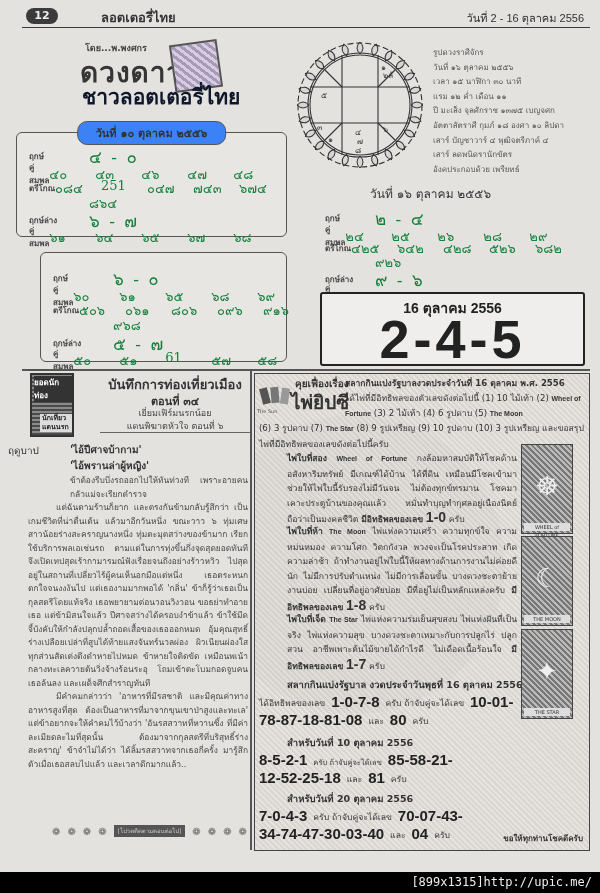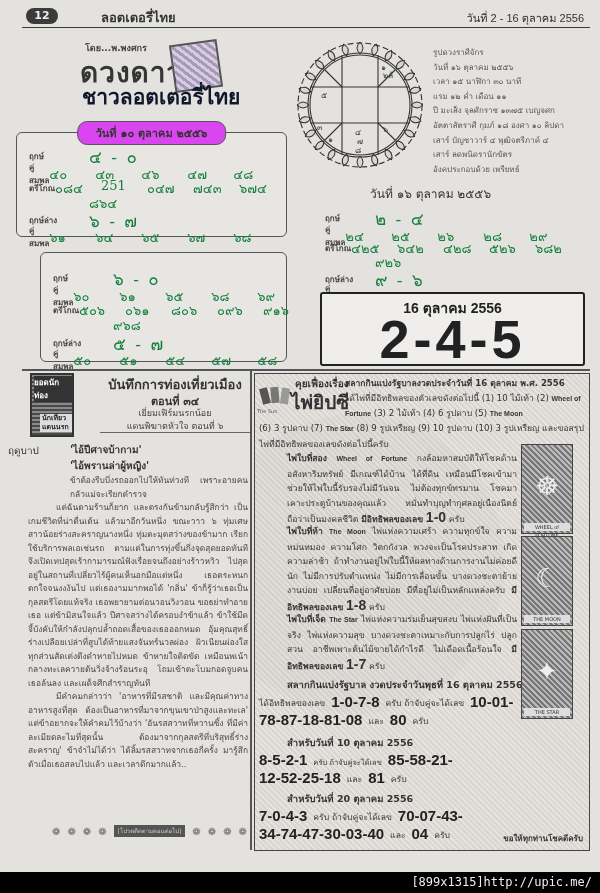--- a/index.html
+++ b/index.html
@@ -16,21 +16,21 @@
   .hdate { position: absolute; right: 6px; top: 3px; font-size: 11px; color: #333; font-family: "Liberation Sans", sans-serif; }
 
   
   .byline { position: absolute; left: 85px; top: 41px; font-size: 9px; font-weight: bold; color: #444; }
   .brand1 { position: absolute; left: 80px; top: 50px; font-size: 28px; font-weight: bold; letter-spacing: 1px; color: #353535; font-family: "Liberation Sans", sans-serif; }
   .brand2 { position: absolute; left: 82px; top: 80px; font-size: 21px; font-weight: bold; color: #0f172a; font-family: "Liberation Sans", sans-serif; }
   .brand-art { position: absolute; left: 172px; top: 42px; width: 48px; height: 48px; transform: rotate(-8deg); border: 2px solid #555; background:
     repeating-linear-gradient(45deg,#a899b8 0 3px,#d6cde3 3px 6px); }
 
   .box { position: absolute; border: 1.5px solid #555; border-radius: 6px; background: rgba(240,238,235,.35); }
-  .box-tab { position: absolute; left: 50%; transform: translateX(-50%); top: -12px; padding: 2px 18px; border: 1.5px solid #555; border-radius: 10px; background: #d946ef; font-size: 11px; font-weight: bold; white-space: nowrap; color: #333; }
+  .box-tab { position: absolute; left: 50%; transform: translateX(-50%); top: -12px; padding: 2px 18px; border: 1.5px solid #555; border-radius: 10px; background: #3b82f6; font-size: 11px; font-weight: bold; white-space: nowrap; color: #333; }
   .prow { position: absolute; left: 12px; right: 8px; display: flex; align-items: center; }
   .plabel { width: 60px; font-size: 8px; color: #444; font-weight: bold; }
   .pvals { flex: 1; display: flex; font-size: 13px; color: #15803d; font-family: "DejaVu Serif", serif; }
   .pvals span { width: 46px; }
   .pmain { font-size: 17px; letter-spacing: 2px; }
 
   
   .wheel { position: absolute; left: 295px; top: 40px; width: 130px; height: 130px; }
   .chart-info { position: absolute; left: 433px; top: 46px; font-size: 8px; line-height: 14.6px; color: #555; }
   .rday { position: absolute; left: 370px; top: 184px; font-size: 12px; color: #333; }
@@ -193,21 +193,21 @@
     </div>
     <div class="prow" style="top:77px;">
       <div class="plabel">ฤกษ์ล่าง</div>
       <div class="pvals pmain">๕ - ๗</div>
     </div>
     <div class="prow" style="top:94px;">
       <div class="plabel">คู่สมพล</div>
       <div class="pvals">
         <span>๕๐</span>
         <span>๕๑</span>
-        <span>๕๔</span>
+        <span>61</span>
         <span>๕๗</span>
         <span>๕๘</span>
       </div>
     </div>
   </div>
 
   <svg class="wheel" viewBox="0 0 130 130">
     <g fill="#d8d6d2" stroke="#333" stroke-width="1">
       <g id="petals">
         <path d="M65 2 Q71 8 65 14 Q59 8 65 2Z"></path>

